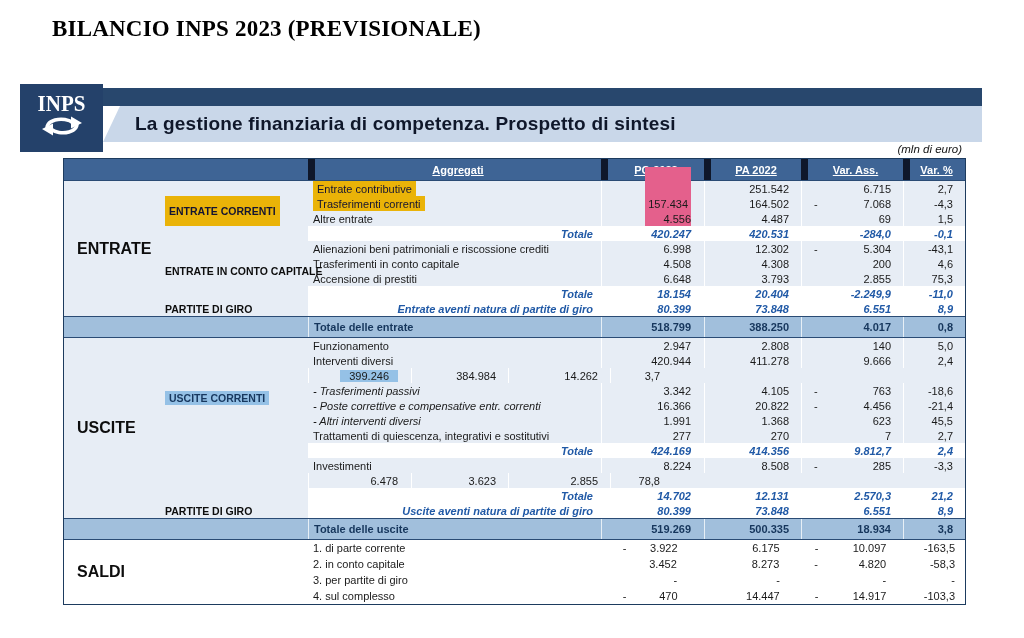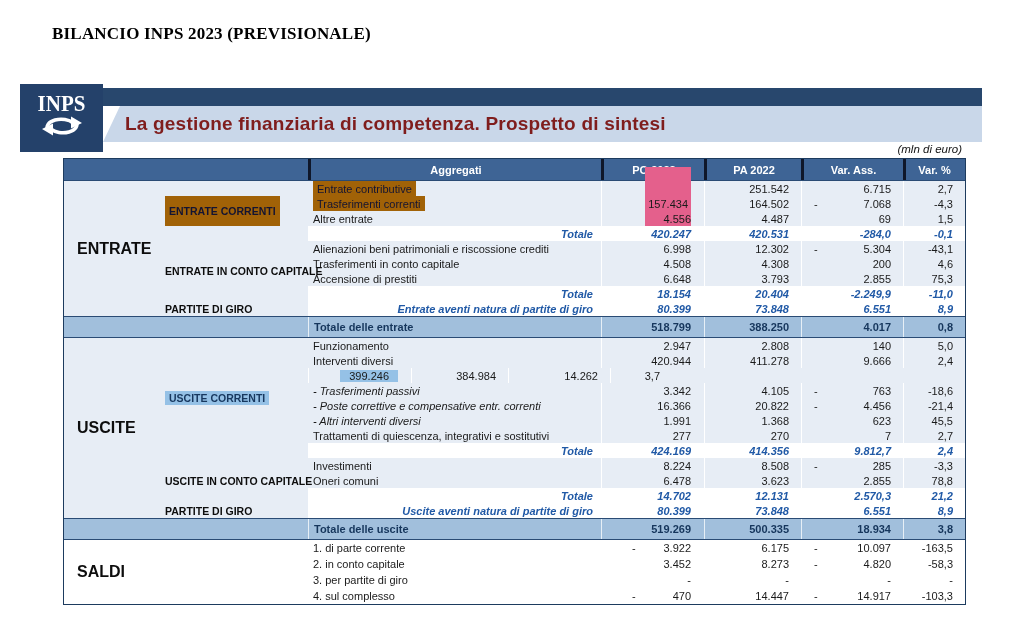--- a/index.html
+++ b/index.html
@@ -1,64 +1,64 @@
 <!DOCTYPE html>
 <html><head>
 <meta charset="utf-8">
 <style>
   html,body{margin:0;padding:0;}
   body{width:1024px;height:638px;background:#ffffff;position:relative;overflow:hidden;
        font-family:"Liberation Sans",sans-serif;color:#1a1a1a;}
   .abs{position:absolute;}
 
   
-  #page-title{left:52px;top:24px;font-family:"Liberation Serif",serif;font-weight:bold;
-    font-size:17px;color:#000;letter-spacing:.2px;}
+  #page-title{left:52px;top:16px;font-family:"Liberation Serif",serif;font-weight:bold;
+    font-size:23px;color:#000;letter-spacing:.2px;}
 
   
   #nav-bar{left:20px;top:88px;width:962px;height:18px;background:#28476d;}
   #logo-box{left:20px;top:84px;width:83px;height:68px;background:#24416a;z-index:3;
     display:flex;flex-direction:column;align-items:center;justify-content:center;}
   #logo-text{font-family:"Liberation Serif",serif;font-weight:bold;font-size:21px;color:#fff;
     line-height:20px;transform:scaleY(1.12);}
   #banner-band{left:103px;top:106px;width:879px;height:36px;background:#c9d7e9;
     clip-path:polygon(17px 0,100% 0,100% 100%,0 100%);display:flex;align-items:center;z-index:2;}
-  #banner-title{padding-left:22px;font-size:19px;font-weight:bold;color:#7f1d1d;letter-spacing:.2px;}
+  #banner-title{padding-left:32px;font-size:19px;font-weight:bold;color:#0f172a;letter-spacing:.2px;}
 
   
   #unit-note{left:63px;top:143px;width:899px;text-align:right;font-style:italic;font-size:11.5px;color:#111;}
 
   
   #table{left:63px;top:158px;width:901px;border:1px solid #1d3b5e;background:#fff;}
   .thead{display:flex;height:22px;background:#3e6495;color:#fff;font-weight:bold;
     font-size:11px;align-items:center;box-sizing:border-box;border-bottom:1px solid #2a4b74;}
   .th{box-sizing:border-box;height:100%;display:flex;align-items:center;justify-content:center;}
-  .th + .th{border-left:3px solid #0f172a;}
+  .th + .th{border-left:7px solid #0f172a;text-decoration:underline;}
   .th.spacer{width:244px;}
   .th.desc-h{width:293px;}
   .th.c-po{width:103px;}
   .th.c-pa{width:97px;}
   .th.c-va{width:102px;}
   .th.c-vp{width:60px;}
 
   .section{position:relative;}
   .left-panel{position:absolute;left:0;top:0;bottom:0;width:244px;background:#e7edf5;}
   .section-saldi .left-panel{background:#ffffff;}
   .group-label{position:absolute;left:4px;width:97px;box-sizing:border-box;padding-left:9px;
     font-weight:bold;font-size:16px;color:#0d0d0d;display:flex;align-items:center;z-index:2;}
   .subgroup-label{position:absolute;left:101px;display:flex;align-items:center;z-index:2;
     font-weight:bold;font-size:10.5px;color:#0d0d0d;white-space:nowrap;}
-  .hl-pink{background:#a16207;color:#141432;padding:9px 4px;}
+  .hl-pink{background:#eab308;color:#141432;padding:9px 4px;}
   .hl-blue{background:#95c1e6;color:#17375e;padding:1px 4px;}
   .hl-pink-num{background:#e4608c;padding:16px 3px;}
   .hl-blue-num{background:#95c1e6;padding:0 9px;}
 
   .row{display:flex;height:15px;align-items:center;background:#e7edf5;font-size:11px;
     margin-left:244px;box-sizing:border-box;}
-  .section-saldi .row{height:16px;background:#fff;}
+  .section-saldi .row{height:16px;background:#fff;gap:10px;}
   .row.total,.row.giro{background:#fff;}
   .cell{box-sizing:border-box;height:100%;display:flex;align-items:center;}
   .cell.desc{width:293px;padding:0 8px 0 5px;white-space:nowrap;overflow:hidden;}
   .cell.desc.ital{font-style:italic;}
   .row.total .cell.desc,.row.giro .cell.desc{justify-content:flex-end;color:#2059a6;
     font-weight:bold;font-style:italic;}
   .cell.num{justify-content:flex-end;border-left:1px solid #ffffff;}
   .cell.num.dashed{justify-content:space-between;}
   .cell.po{width:103px;padding-right:13px;}
   .cell.po.dashed{padding-left:30px;}
@@ -296,23 +296,20 @@
         <div class="cell num vp">
           <div class="v">0,8</div>
         </div>
       </div>
       <div class="section section-uscite" style="height: 180px;">
         <div class="left-panel"></div>
         <div class="group-label" style="top: 0px; height: 100%;">USCITE</div>
         <div class="subgroup-label" style="top: 0px; height: 120px;">
           <div class="hl-blue">USCITE CORRENTI</div>
         </div>
-        <div class="subgroup-label" style="top: 120px; height: 45px;">
-          <div class="">USCITE IN CONTO CAPITALE</div>
-        </div>
         <div class="subgroup-label" style="top: 165px; height: 15px;">
           <div class="">PARTITE DI GIRO</div>
         </div>
         <div class="row">
           <div class="cell desc">
             <div class="desc-text">Funzionamento</div>
           </div>
           <div class="cell num po">
             <div class="v">2.947</div>
           </div>
@@ -456,23 +453,20 @@
           </div>
           <div class="cell num va dashed">
             <div class="dash">-</div>
             <div class="v">285</div>
           </div>
           <div class="cell num vp">
             <div class="v">-3,3</div>
           </div>
         </div>
         <div class="row">
-          <div class="cell desc">
-            <div class="desc-text">Oneri comuni</div>
-          </div>
           <div class="cell num po">
             <div class="v">6.478</div>
           </div>
           <div class="cell num pa">
             <div class="v">3.623</div>
           </div>
           <div class="cell num va">
             <div class="v">2.855</div>
           </div>
           <div class="cell num vp">

